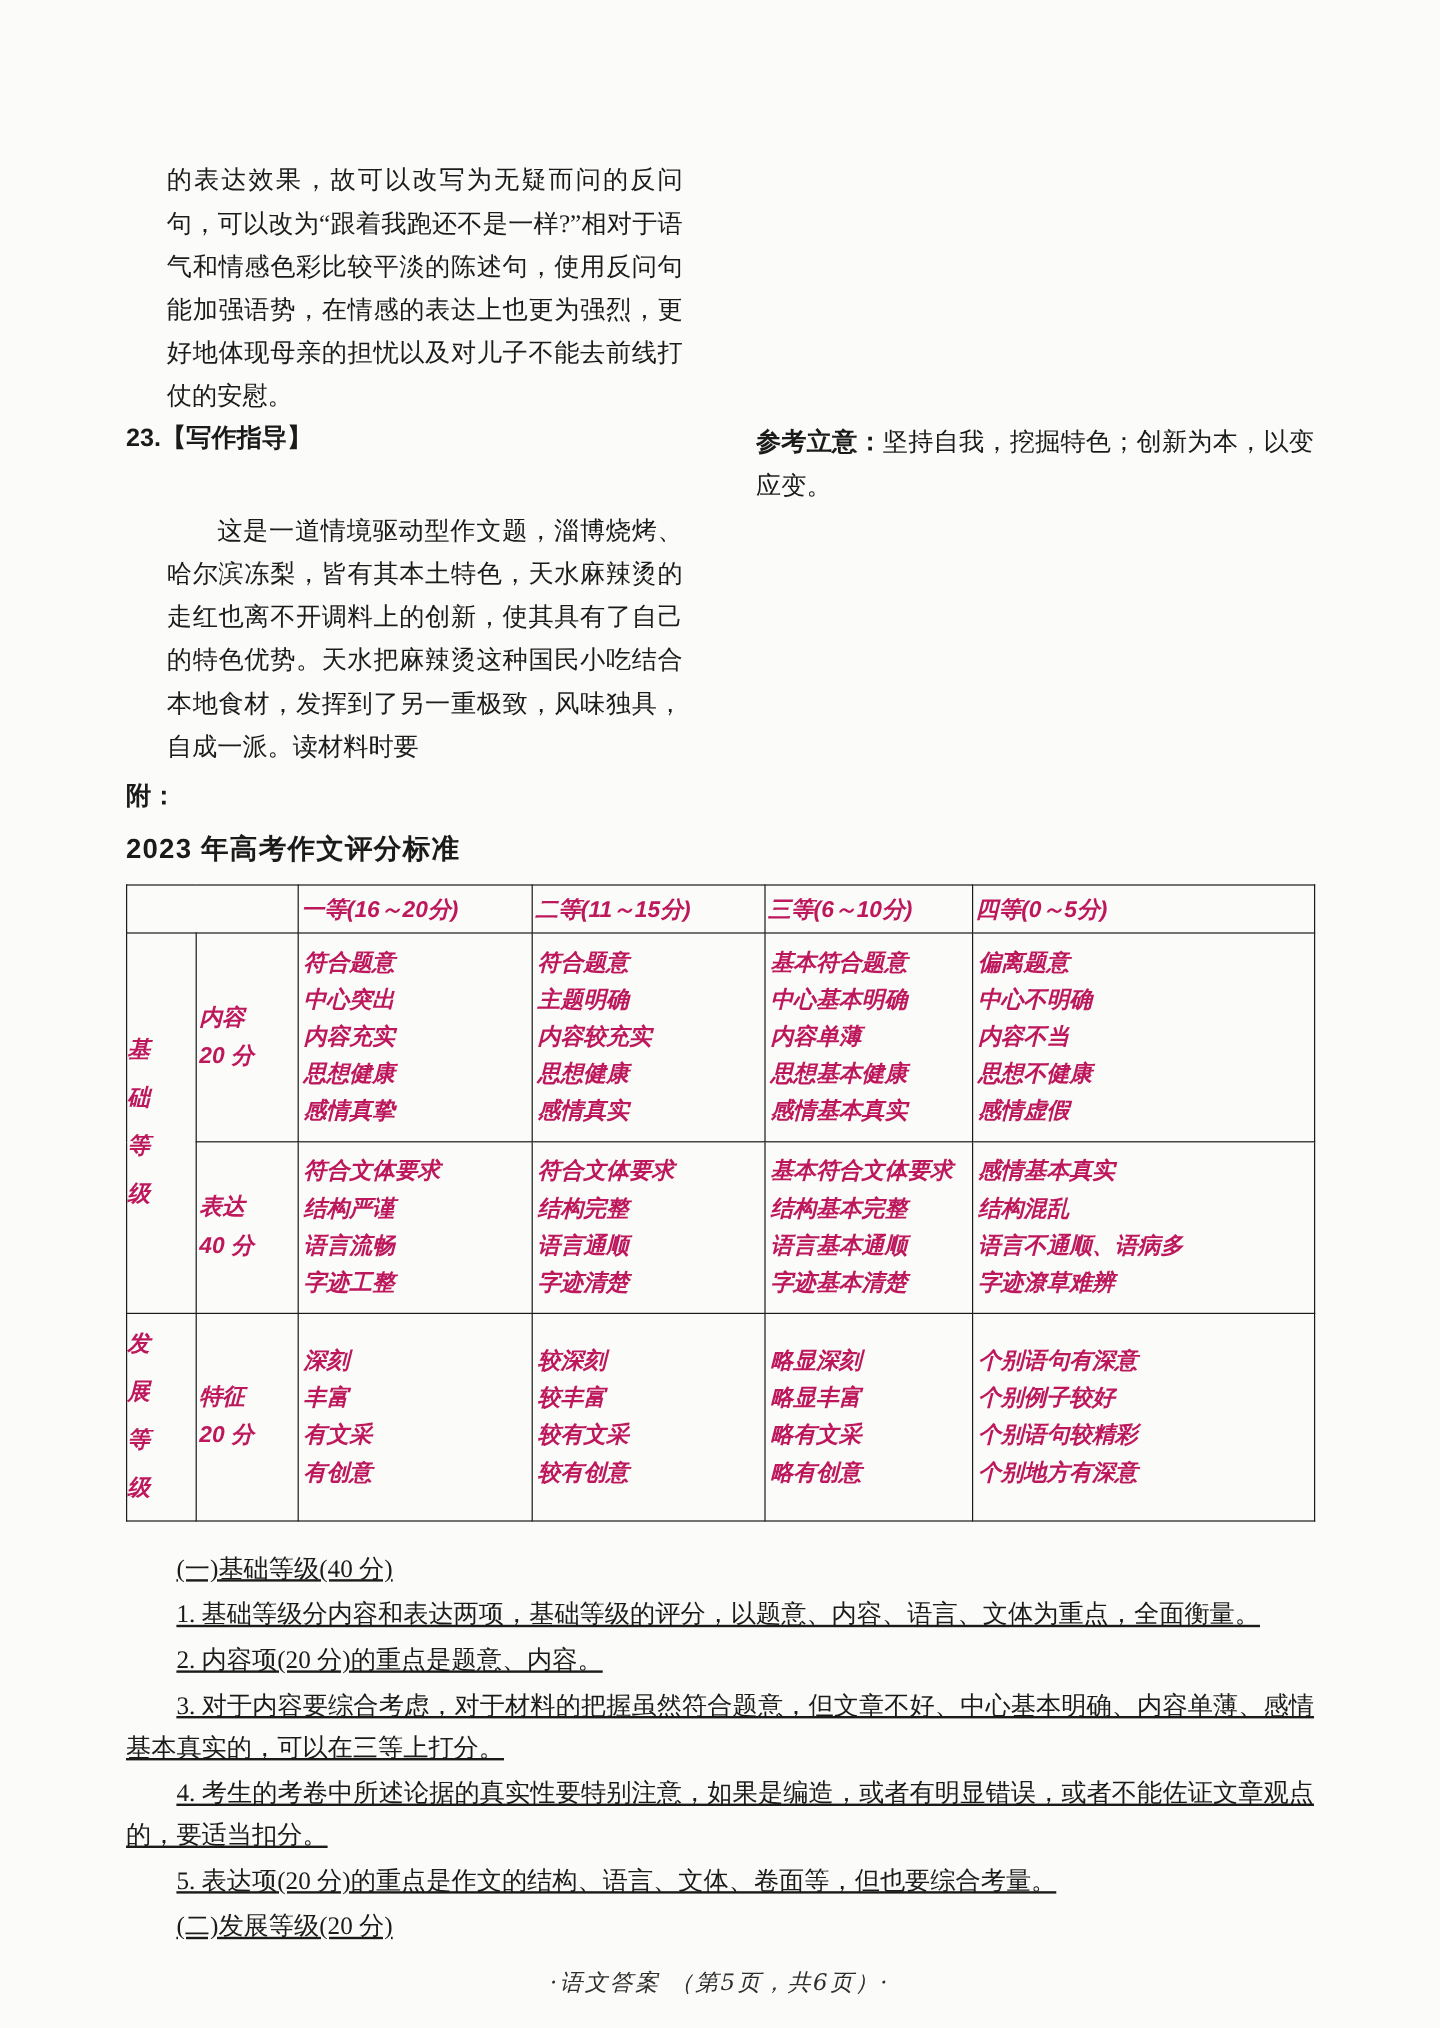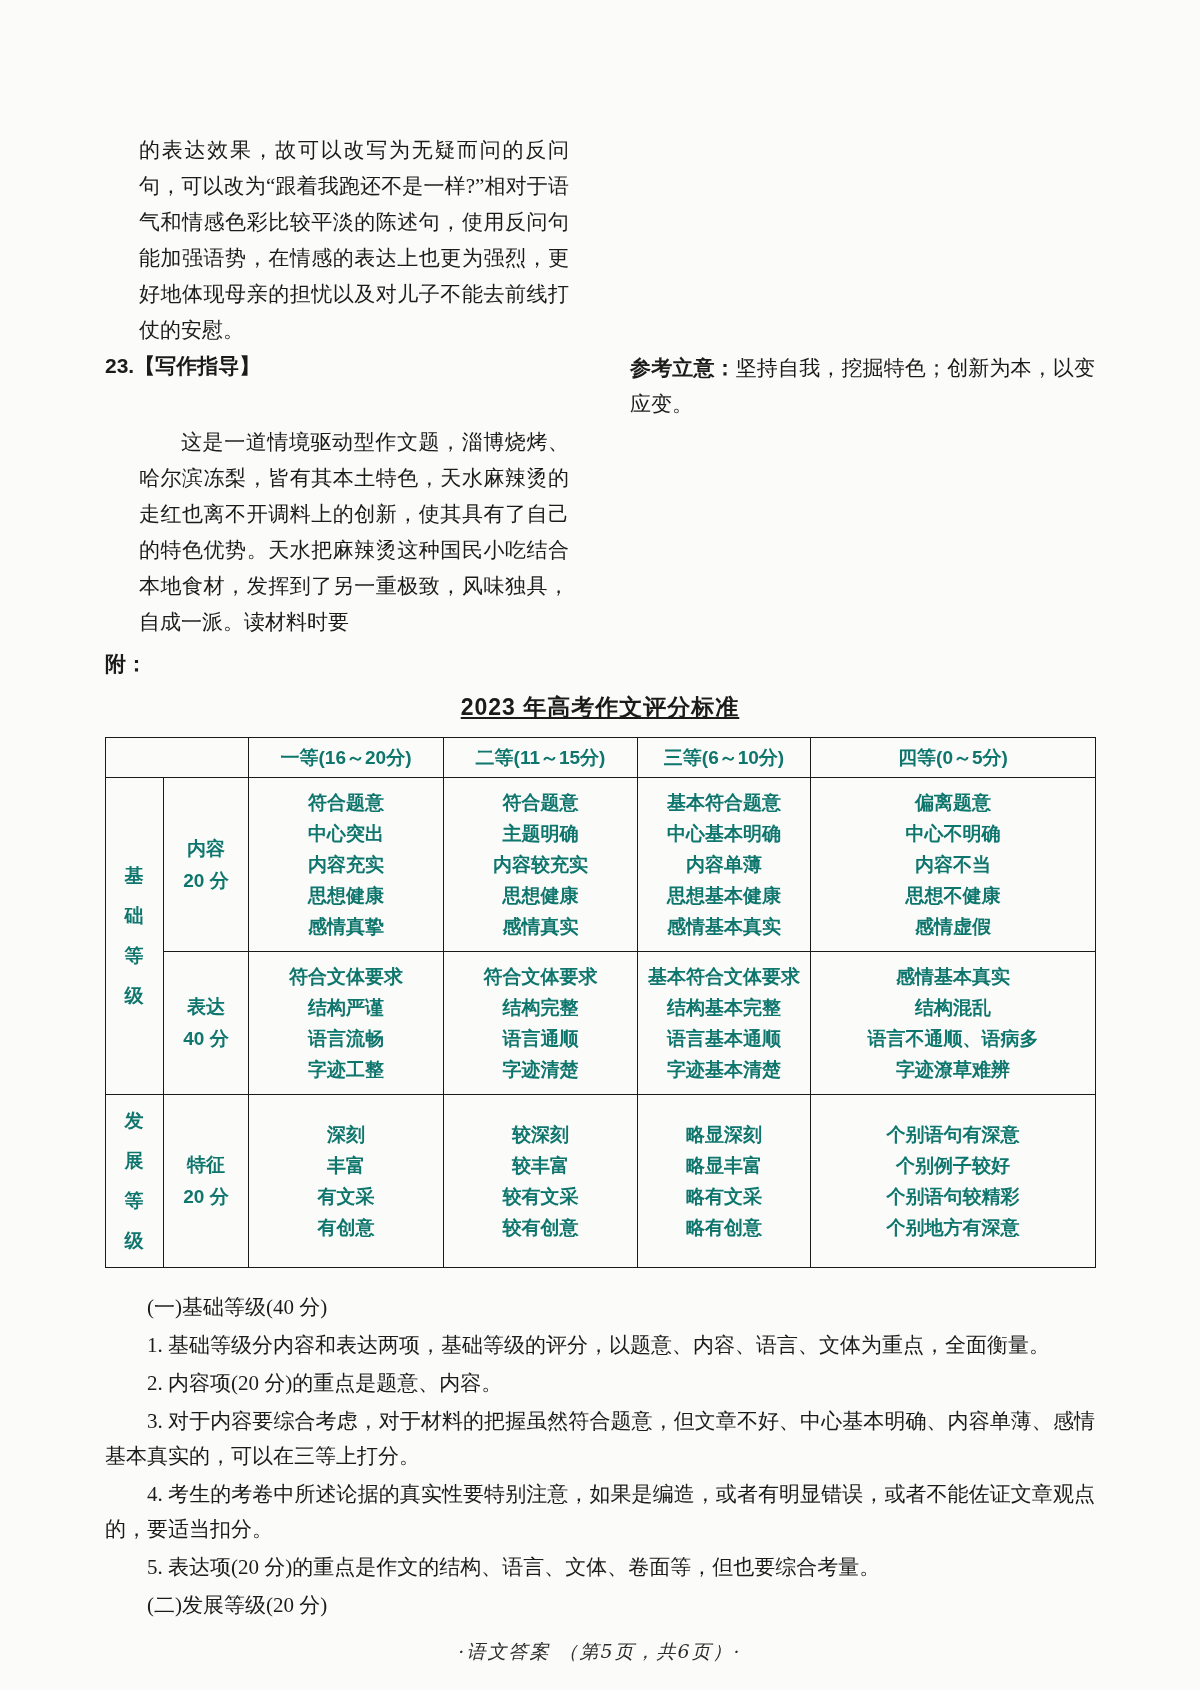--- a/index.html
+++ b/index.html
@@ -41,63 +41,63 @@
   .fu-label {
     font-size: 21px;
     line-height: 36px;
     font-weight: bold;
     font-family: "Liberation Sans", "DejaVu Sans", sans-serif;
     margin-top: 6px;
   }
 
   
   .table-title {
-    text-align: center;
+    text-align: left;
     font-size: 23px;
     font-weight: bold;
     font-family: "Liberation Sans", "DejaVu Sans", sans-serif;
     margin-top: 10px;
     margin-bottom: 14px;
     letter-spacing: 1px;
-    text-decoration: underline;
   }
   table.score-table {
     width: 990px;
     border-collapse: collapse;
     table-layout: fixed;
     font-family: "Liberation Sans", "DejaVu Sans", sans-serif;
   }
   table.score-table th, table.score-table td {
     border: 1.5px solid #1a1a1a;
     vertical-align: middle;
-    text-align: center;
+    text-align: left;
     font-size: 19px;
     font-weight: bold;
-    color: #0f766e;
+    color: #be185d;
+    font-style: italic;
   }
   .grade-header { height: 40px; padding: 4px 2px; }
   .group-label {
     white-space: pre-line;
     line-height: 40px;
     letter-spacing: 1px;
     padding: 6px 0;
   }
   .row-label {
     white-space: pre-line;
     line-height: 32px;
     padding: 8px 2px;
   }
   .cell {
     white-space: pre-line;
     line-height: 31px;
     padding: 9px 4px;
   }
 
   
-  .notes { margin-top: 22px; }
+  .notes { margin-top: 22px; text-decoration: underline; }
   .note-line {
     font-size: 21px;
     line-height: 35px;
     text-align: justify;
     text-indent: 2em;
     margin-bottom: 3px;
   }
 
   
   .page-footer {

